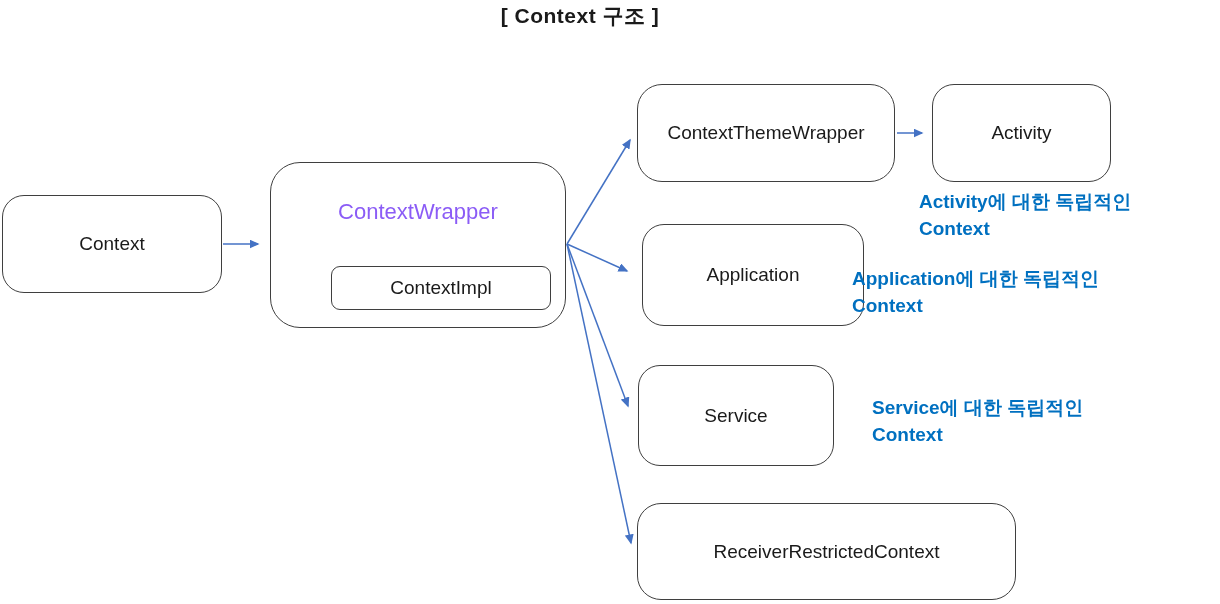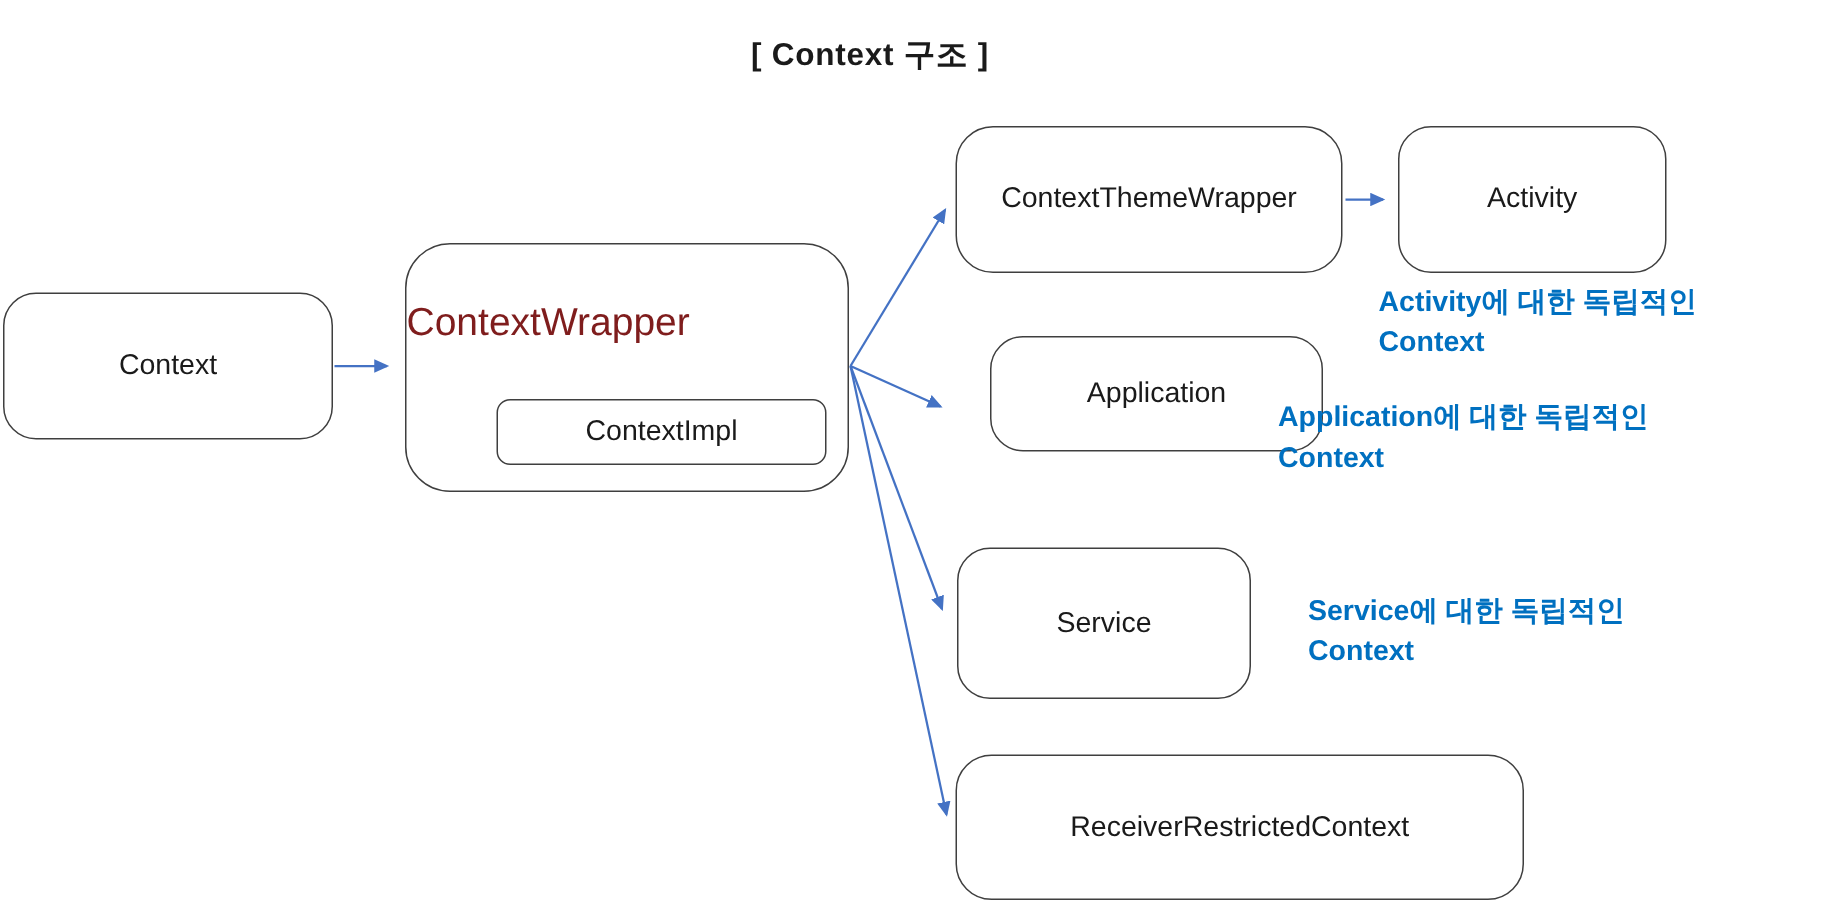--- a/index.html
+++ b/index.html
@@ -14,21 +14,21 @@
     font-family: "Liberation Sans", "DejaVu Sans", sans-serif;
     overflow: hidden;
   }
   .stage {
     position: absolute;
     left: 0; top: 0;
     width: 1220px; height: 604px;
   }
   .title {
     position: absolute;
-    left: 0; top: 22px;
+    left: 0; top: 2px;
     width: 1160px;
     text-align: center;
     font-size: 21px;
     font-weight: bold;
     color: #1a1a1a;
     letter-spacing: 0.5px;
   }
   .box {
     position: absolute;
     background: #ffffff;
@@ -40,34 +40,34 @@
     font-size: 19px;
     color: #1a1a1a;
     box-sizing: border-box;
   }
   .box-context              { left: 2px;   top: 195px; width: 220px; height: 98px;  }
   .box-context-wrapper      { left: 270px; top: 162px; width: 296px; height: 166px; border-radius: 30px; display: block; }
   .cw-label {
     position: absolute;
     left: 0; top: 36px;
     width: 100%;
-    text-align: left;
-    font-size: 26px;
-    color: #7f1d1d;
+    text-align: center;
+    font-size: 22px;
+    color: #8b5cf6;
   }
   .box-context-impl {
     left: 38px; top: 103px;
     width: 220px; height: 44px;
     border-radius: 9px;
     border-width: 1.4px;
     margin-left: 22px;
   }
   .box-context-theme-wrapper{ left: 637px; top: 84px;  width: 258px; height: 98px; border-radius: 25px;  }
   .box-activity             { left: 932px; top: 84px;  width: 179px; height: 98px;  }
-  .box-application          { left: 660px; top: 224px; width: 222px; height: 77px; }
+  .box-application          { left: 642px; top: 224px; width: 222px; height: 102px; }
   .box-service              { left: 638px; top: 365px; width: 196px; height: 101px; }
   .box-receiver             { left: 637px; top: 503px; width: 379px; height: 97px;  border-radius: 24px; }
   .annotation {
     position: absolute;
     color: #0070C0;
     font-weight: bold;
     font-size: 19px;
     line-height: 27px;
     white-space: nowrap;
   }

